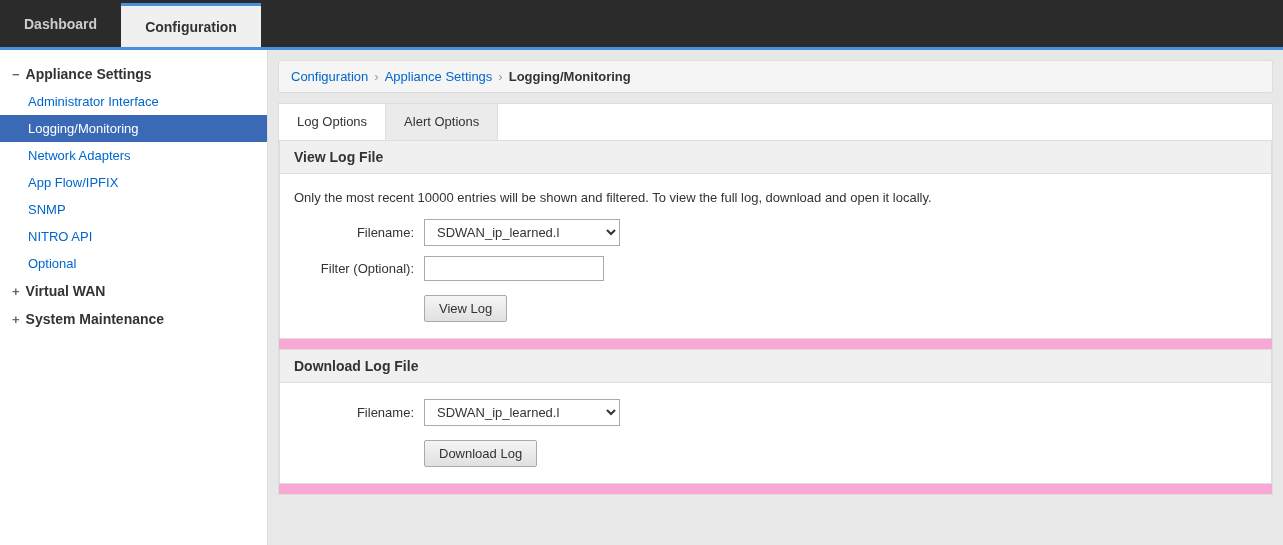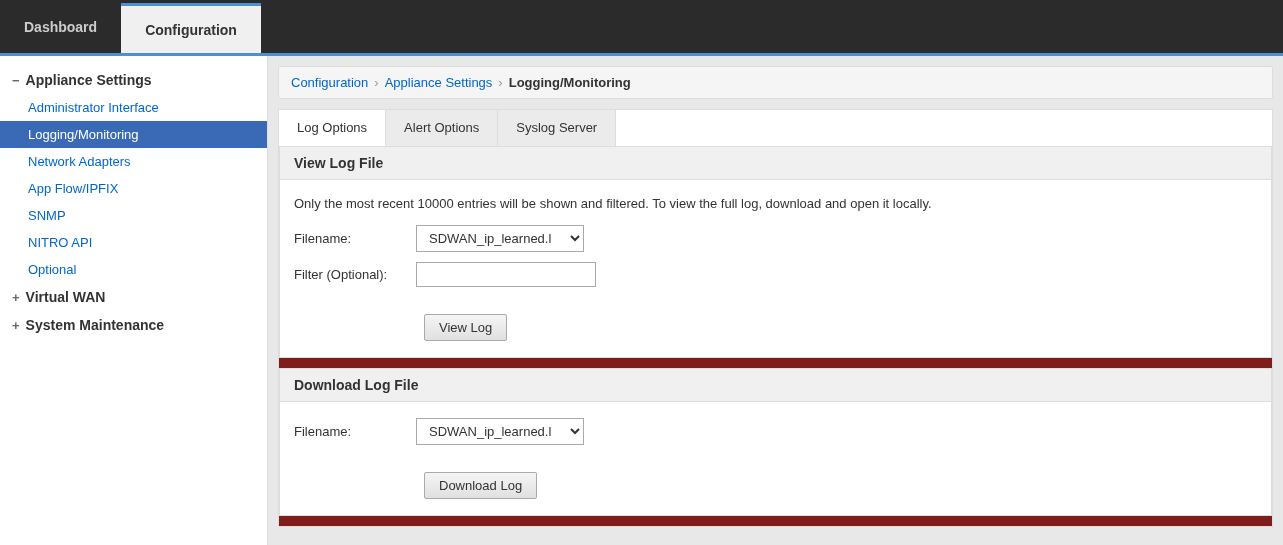--- a/index.html
+++ b/index.html
@@ -3,21 +3,21 @@
   <meta charset="utf-8">
   <style>
     * { margin: 0; padding: 0; box-sizing: border-box; }
     body { font-family: Arial, sans-serif; font-size: 13px; background: #f0f0f0; color: #333; width: 1283px; height: 545px; overflow: hidden; }
 
     
     .top-nav {
       background: #2b2b2b;
       display: flex;
       align-items: stretch;
-      height: 56px;
+      height: 50px;
       border-bottom: 3px solid #4a90d9;
     }
     .nav-item {
       color: #ccc;
       padding: 0 24px;
       display: flex;
       align-items: center;
       cursor: pointer;
       font-size: 14px;
       font-weight: bold;
@@ -153,53 +153,54 @@
       margin-bottom: 14px;
     }
 
     .form-row {
       display: flex;
       align-items: center;
       margin-bottom: 10px;
     }
     .form-label {
       width: 120px;
-      margin-right: 2px;
+      text-align: right;
+      margin-right: 10px;
       font-size: 13px;
       color: #333;
     }
     .form-control {
       border: 1px solid #aaa;
       padding: 4px 6px;
       font-size: 13px;
       background: #fff;
       color: #333;
     }
     select.form-control {
-      width: 168px;
+      width: 196px;
       padding-left: 8px;
     }
     input.form-control {
       width: 180px;
     }
 
     .btn {
       padding: 5px 14px;
       font-size: 13px;
       border: 1px solid #aaa;
       background: linear-gradient(to bottom, #f5f5f5, #e0e0e0);
       cursor: pointer;
       color: #333;
       border-radius: 2px;
-      margin-top: 17px;
+      margin-top: 4px;
       margin-left: 130px;
     }
 
     .tab-content-area {
-      background: #7f1d1d;
+      background: #f9a8d4;
       border: 1px solid #ddd;
       border-top: none;
       padding: 0;
     }
   </style>
 </head>
 <body>
 
 <nav class="top-nav">
   <div class="nav-item">Dashboard</div>
@@ -238,21 +239,20 @@
       <span class="breadcrumb-link">Configuration</span>
       <span class="breadcrumb-sep">›</span>
       <span class="breadcrumb-link">Appliance Settings</span>
       <span class="breadcrumb-sep">›</span>
       <span class="breadcrumb-current">Logging/Monitoring</span>
     </div>
 
     <div class="tab-bar">
       <div class="tab active">Log Options</div>
       <div class="tab">Alert Options</div>
-      <div class="tab">Syslog Server</div>
     </div>
 
     <div class="tab-content-area">
 
       <div class="panel">
         <div class="panel-header">View Log File</div>
         <div class="panel-body">
           <div class="info-text">Only the most recent 10000 entries will be shown and filtered. To view the full log, download and open it locally.</div>
           <div class="form-row">
             <label class="form-label">Filename:</label>

